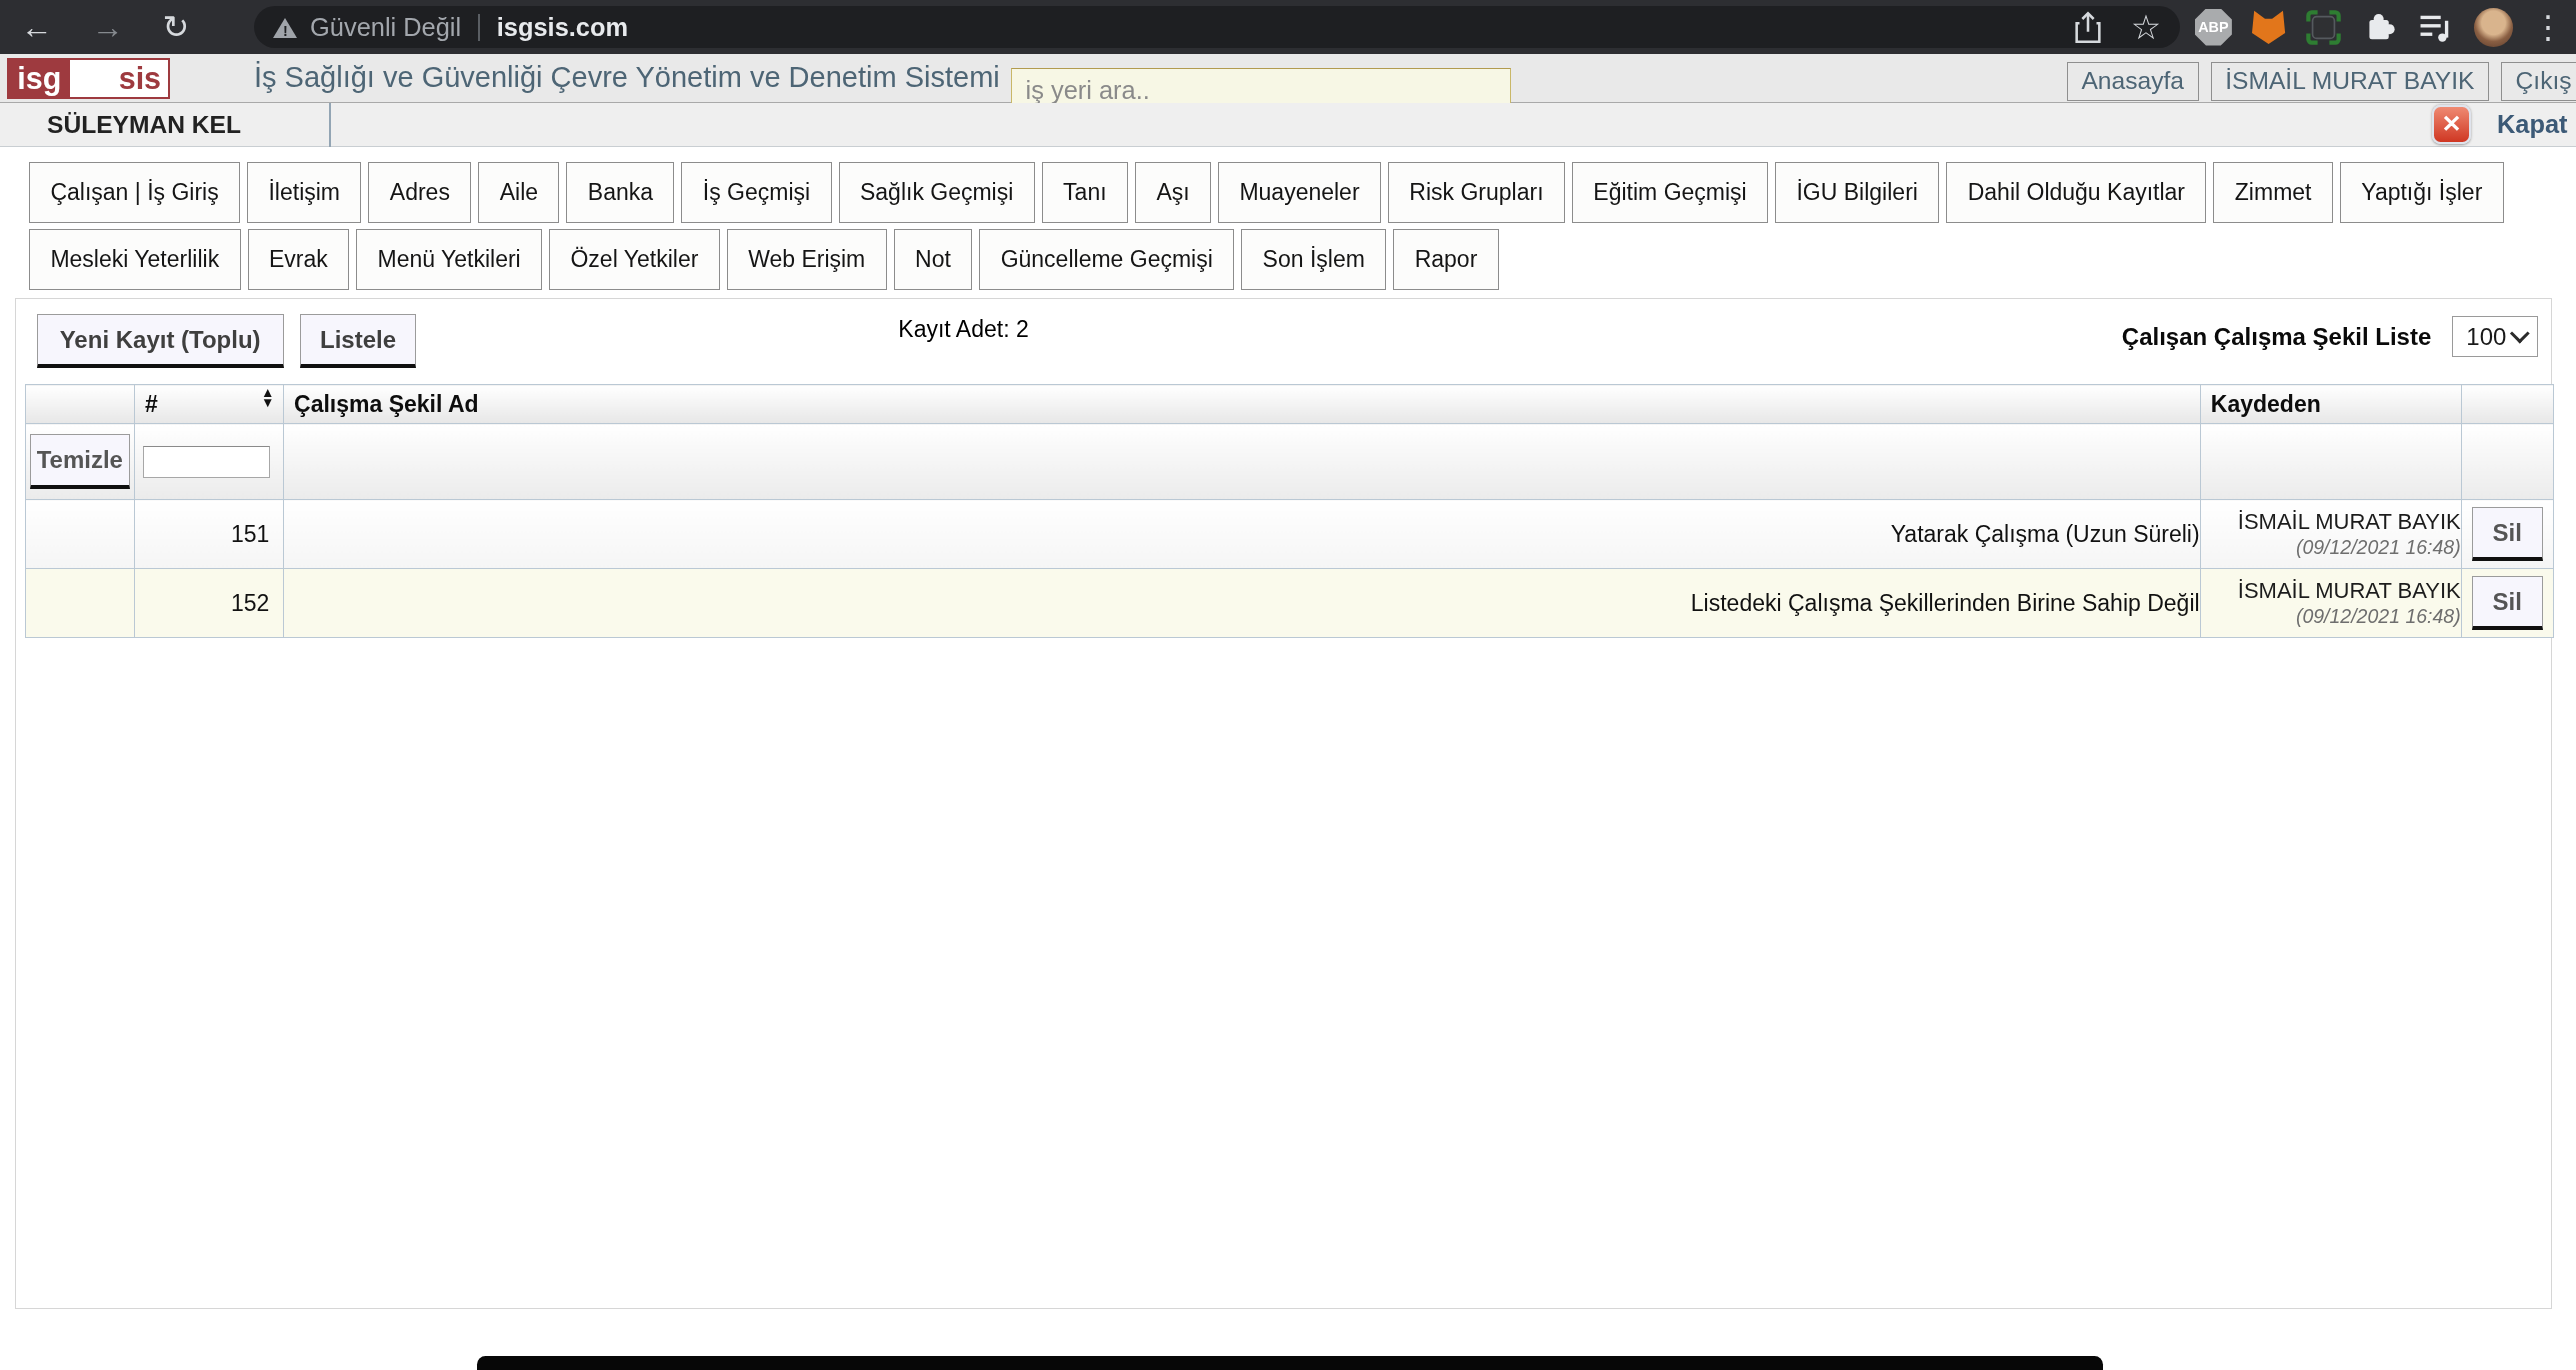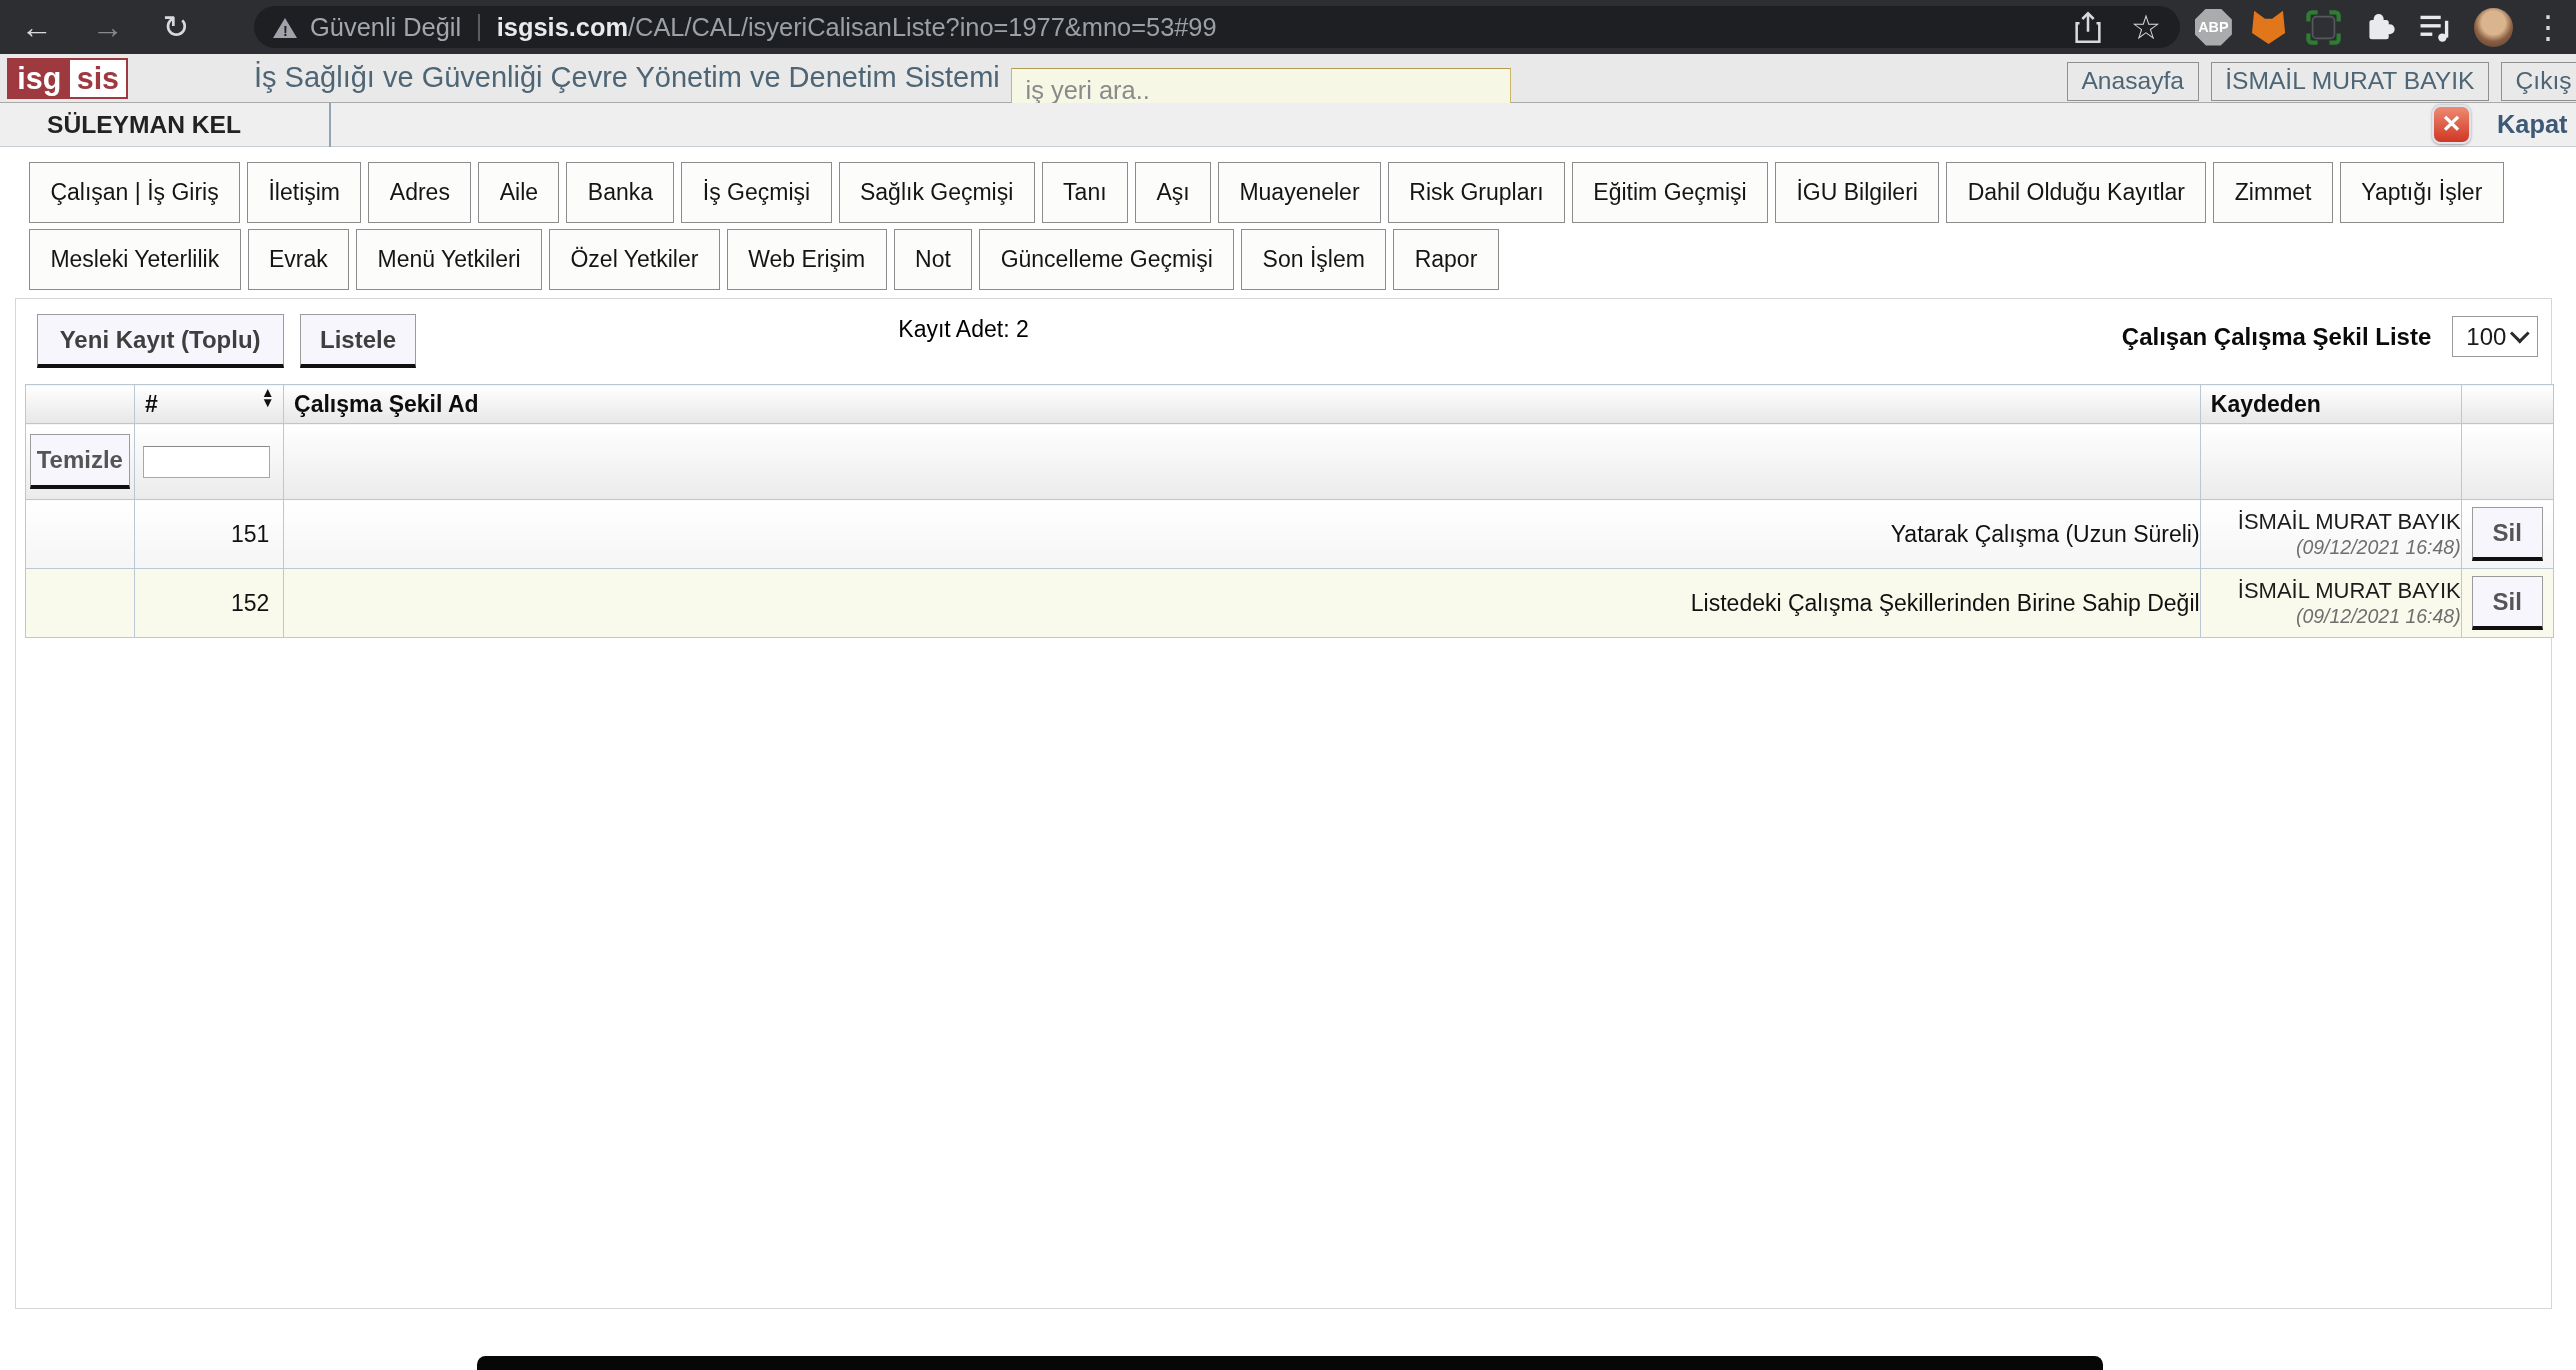--- a/index.html
+++ b/index.html
@@ -36,21 +36,21 @@
   .avatar { width:39px; height:39px; border-radius:50%;
             background:radial-gradient(circle at 50% 38%, #d9b48d 0 38%, #8a5f43 60%, #55382a 100%); }
   .dots { font-size:32px; color:#d6d9dd; line-height:1; }
 
   
   .app-header { position:absolute; top:54px; left:0; width:100%; height:49px; background:#e9e9e9;
                 border-bottom:1.7px solid #a9a9a9; z-index:2; }
   .logo { position:absolute; left:6.8px; top:4.2px; display:inline-flex; border:2.5px solid #9e3a3f;
           font-weight:bold; font-size:30.5px; height:41px; align-items:center; background:#fff; }
   .logo-left { background:#9e3a3f; color:#fff; padding:0 8.5px; height:100%; display:flex; align-items:center; }
-  .logo-right { background:#fff; color:#9e3a3f; padding:0 6.8px; height:100%; display:flex; align-items:center; }
+  .logo-right { background:#fff; color:#9e3a3f; padding:0 6.8px; height:100%; display:flex; align-items:center;margin-left:42px; }
   .app-title { position:absolute; left:254px; top:0; width:712px; height:47px; line-height:47px;
                text-align:right; font-size:29px; color:#4d6575; white-space:nowrap; }
   .hdr-search { position:absolute; left:1011px; top:13.6px; width:500px; height:46px;
                 background:#f7f7e5; border:1.7px solid #c9b768; border-top-color:#b29b4f;
                 font-size:25.4px; color:#555; padding:0 13.6px; z-index:1; }
   .hdr-search::placeholder { color:#8a8a8a; }
   .hdr-btns { position:absolute; right:-10.2px; top:7.6px; display:flex; gap:12px; }
   .hdr-btn { border:1.7px solid #8f8f8f; color:#4d6575; font-size:24.6px; height:39px;
              display:flex; align-items:center; padding:0 13.6px; background:transparent; white-space:nowrap; cursor:pointer; }
 
@@ -132,21 +132,20 @@
     <span class="nav-ico">↻</span>
   </div>
   <div class="url-pill">
     <span class="warn-wrap">
       <span class="warn-tri"></span>
         <span class="warn-bang">!</span>
     </span>
     <span class="sec-text">Güvenli Değil</span>
     <span class="url-sep"></span>
     <span class="url-domain">isgsis.com</span>
-    <span class="url-path">/CAL/CAL/isyeriCalisanListe?ino=1977&amp;mno=53#99</span>
     <span class="pill-spacer"></span>
     <span class="pill-ico">
       <svg width="34" height="37" viewBox="0 0 24 26">
           <g fill="none" stroke="#d6d9dd" stroke-width="1.8">
         <path d="M6 10 H4 V23 H20 V10 H18"></path>
             <path d="M12 16 V3"></path>
             <path d="M8 7 L12 3 L16 7"></path>
           </g>
         </svg>
     </span>

